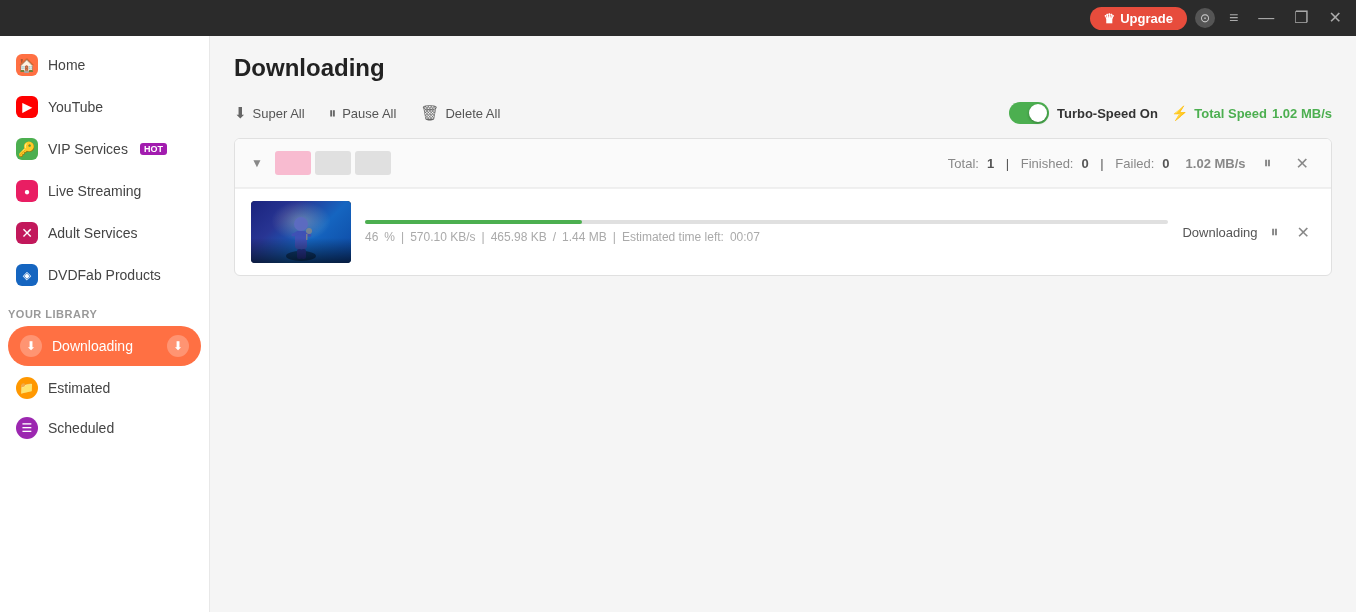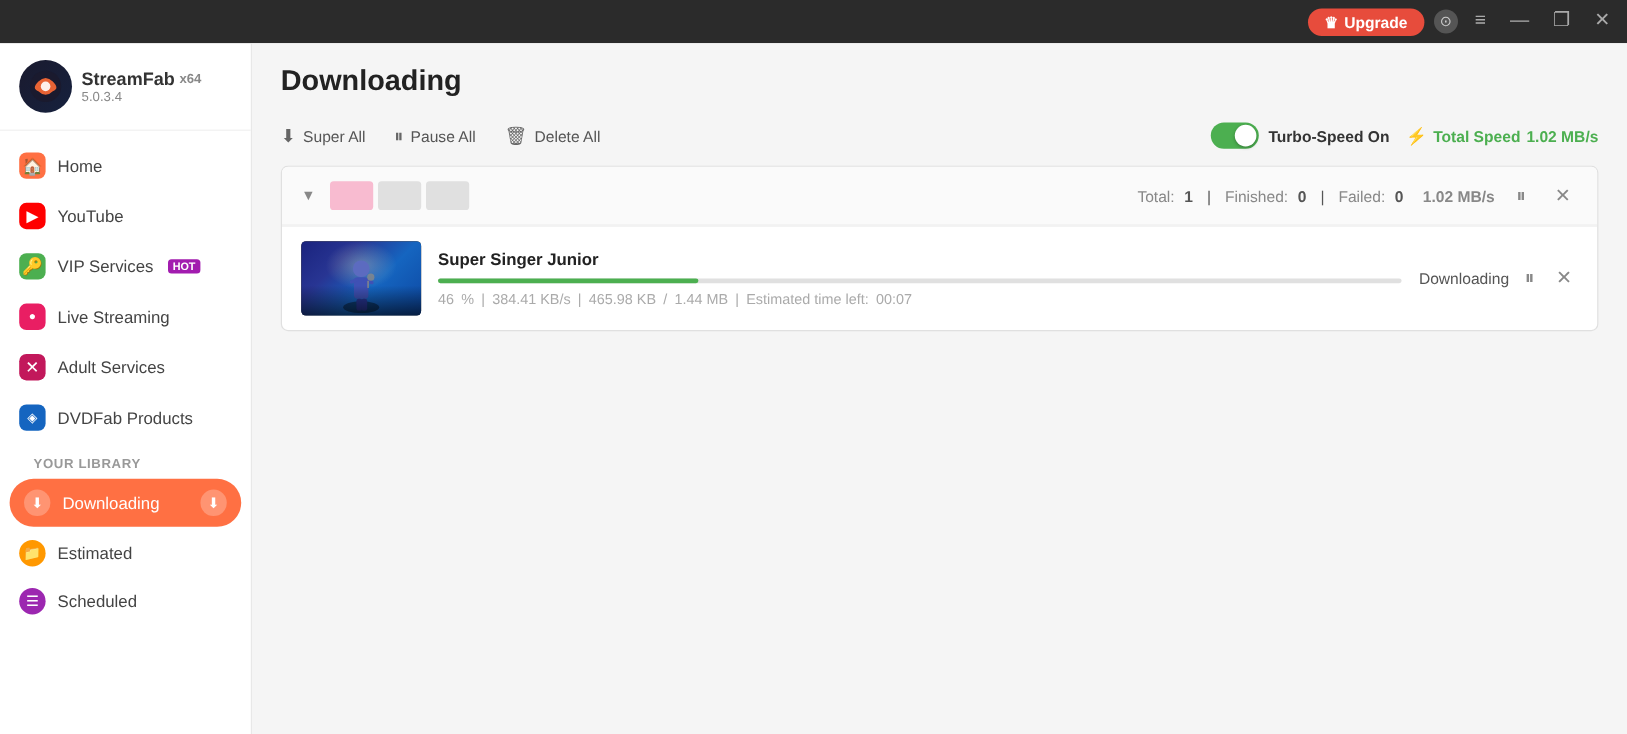--- a/index.html
+++ b/index.html
@@ -129,21 +129,21 @@
       background: #a21caf;
       color: #fff;
       font-size: 9px;
       font-weight: 700;
       padding: 1px 4px;
       border-radius: 3px;
       margin-left: 2px;
     }
 
     .your-library-label {
-      padding: 12px 28px 4px;
+      padding: 12px 8px 4px;
       font-size: 11px;
       color: #999;
       font-weight: 600;
       letter-spacing: 0.5px;
       text-transform: uppercase;
     }
 
     .lib-item {
       display: flex;
       align-items: center;
@@ -418,36 +418,20 @@
   <div class="titlebar-icon">⊙</div>
   <div class="titlebar-btn">≡</div>
   <div class="titlebar-btn">—</div>
   <div class="titlebar-btn">❐</div>
   <div class="titlebar-btn titlebar-close">✕</div>
 </div>
 
 <div class="app-body">
 
   <div class="sidebar">
-    <div class="sidebar-logo">
-      <div class="logo-circle">
-        <svg width="28" height="28" viewBox="0 0 28 28">
-          <circle cx="14" cy="14" r="13" fill="#1a1a2e"></circle>
-          <path d="M8 10 Q14 4 20 10 Q26 16 20 18 Q14 24 8 18 Q2 16 8 10Z" fill="#ff6b35" opacity="0.9"></path>
-          <circle cx="14" cy="14" r="4" fill="#fff" opacity="0.9"></circle>
-        </svg>
-      </div>
-      <div class="logo-text">
-        <div class="logo-name">
-          <span>StreamFab</span>
-          <span class="logo-x64">x64</span>
-        </div>
-        <div class="logo-version">5.0.3.4</div>
-      </div>
-    </div>
 
     <div class="sidebar-nav">
       <div class="nav-item">
         <div class="nav-icon home">🏠</div>
         <span>Home</span>
       </div>
       <div class="nav-item">
         <div class="nav-icon youtube" style="font-size:12px; font-weight:bold;">▶</div>
         <span>YouTube</span>
       </div>
@@ -560,29 +544,28 @@
                 <rect x="26" y="43" width="5" height="10" rx="2" fill="#283593"></rect>
                 <rect x="30" y="43" width="5" height="10" rx="2" fill="#283593"></rect>
                 <circle cx="38" cy="25" r="3" fill="#888" opacity="0.8"></circle>
                 <rect x="35" y="28" width="1.5" height="6" fill="#888" opacity="0.8"></rect>
               </svg>
               <div class="thumb-overlay"></div>
             </div>
           </div>
 
           <div class="item-info">
-            <div class="item-title">Super Singer Junior</div>
             <div class="item-progress-bar-wrap">
               <div class="item-progress-bar" id="progress-bar" style="width:27%"></div>
             </div>
             <div class="item-stats">
               <span>46</span>
               <span>%</span>
               <span>|</span>
-              <span>384.41 KB/s</span>
+              <span>570.10 KB/s</span>
               <span>|</span>
               <span>465.98 KB</span>
               <span>/</span>
               <span>1.44 MB</span>
               <span>|</span>
               <span>Estimated time left:</span>
               <span>00:07</span>
             </div>
           </div>
 

